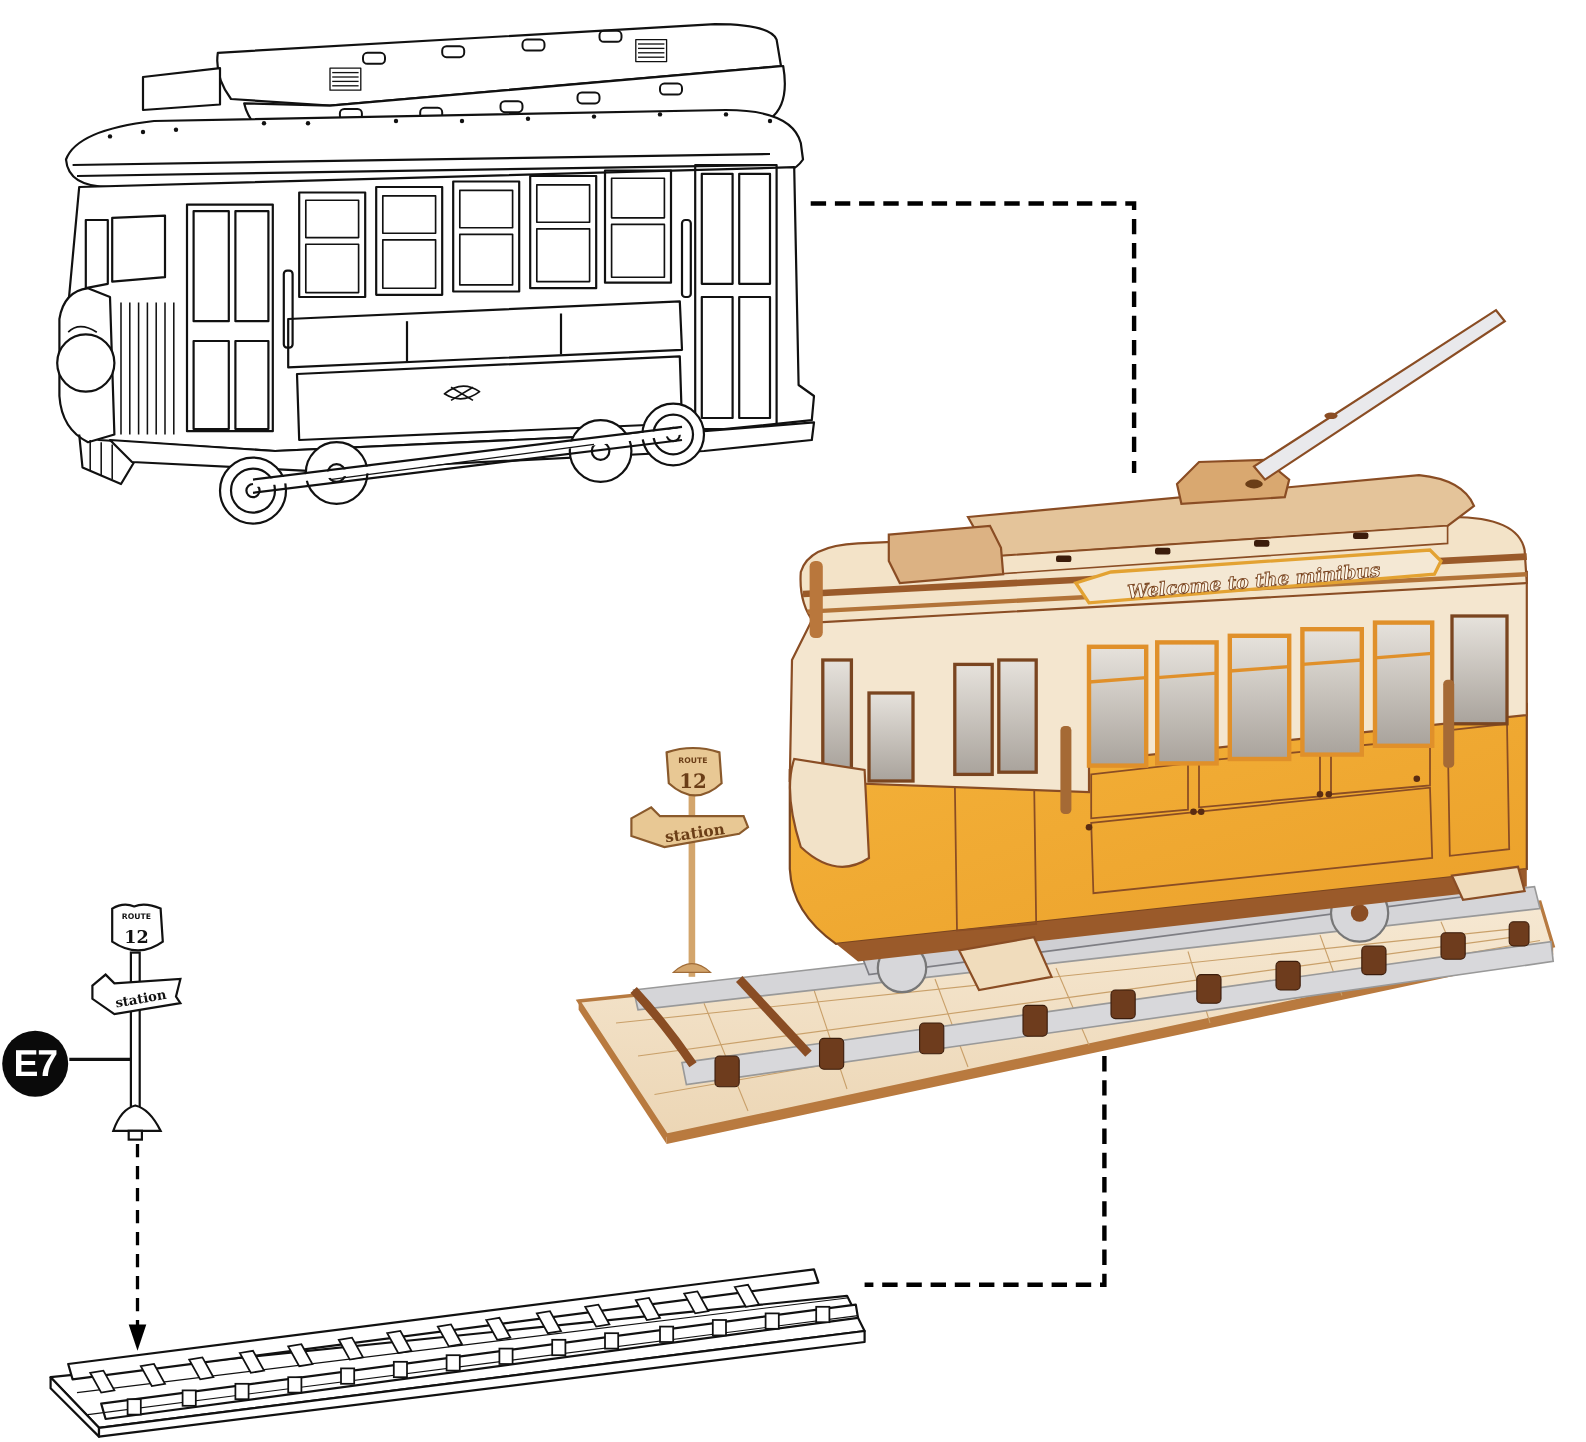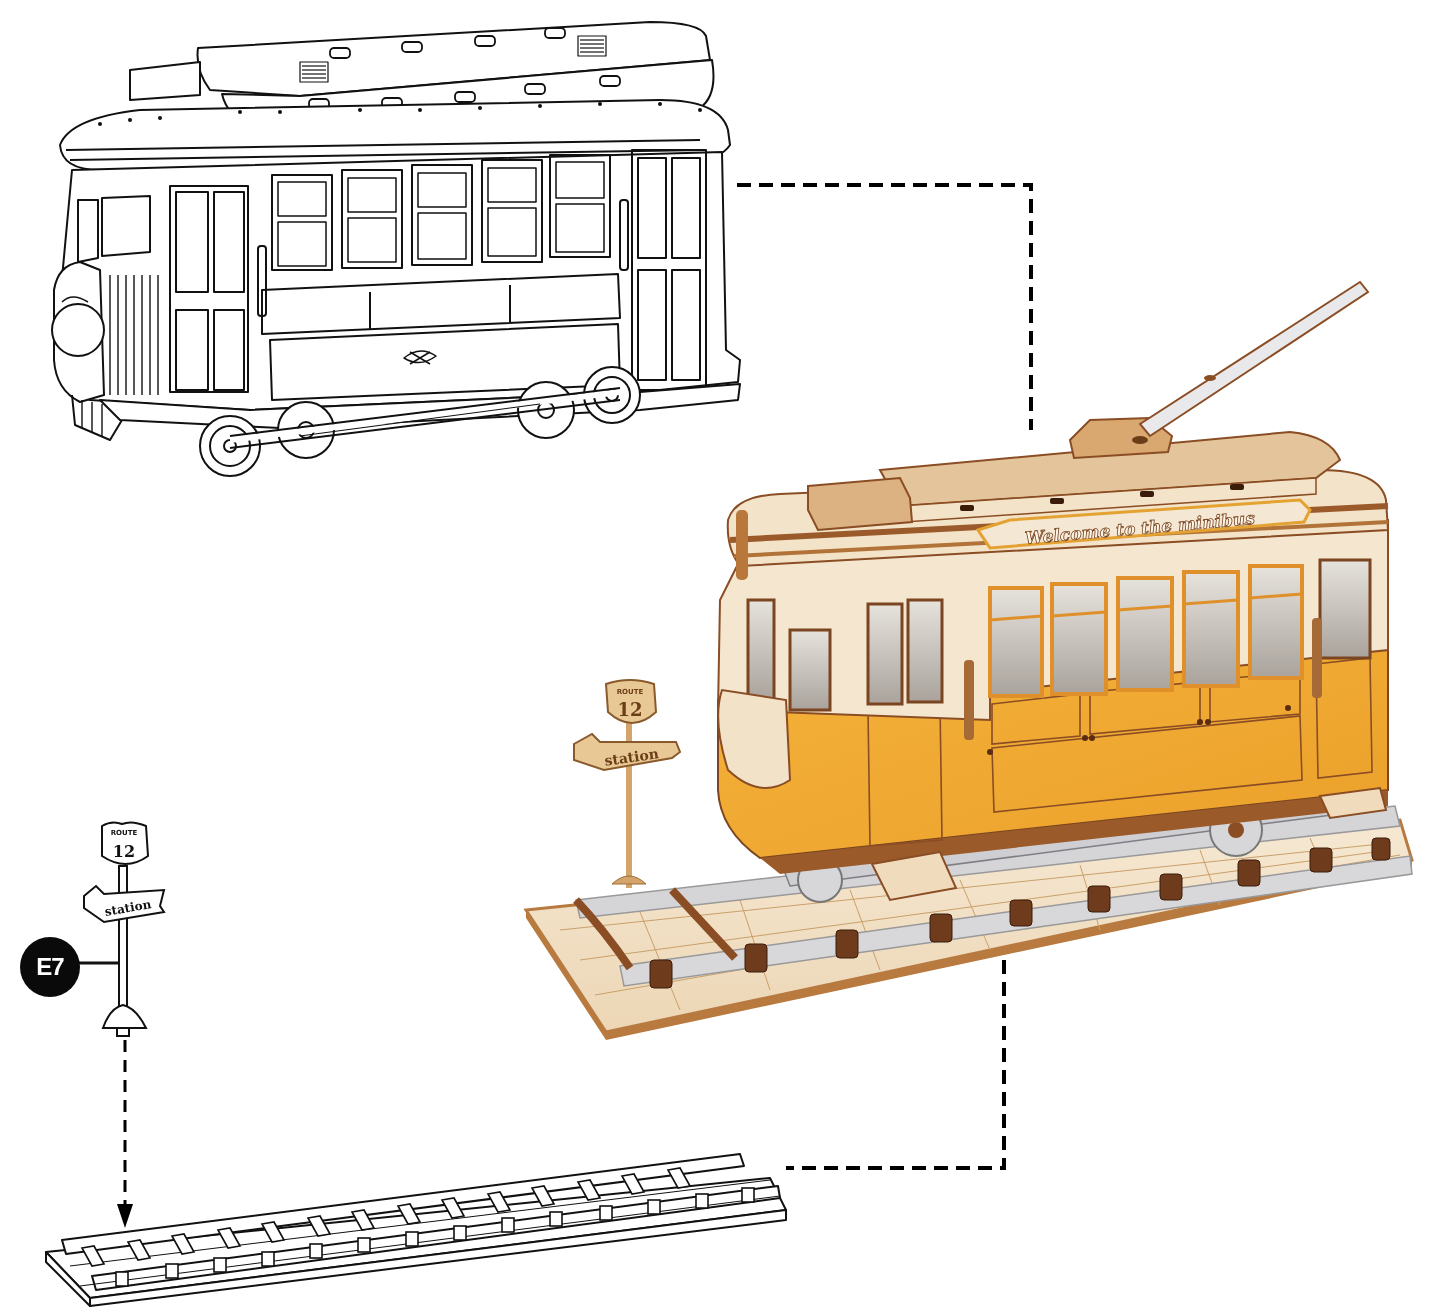--- a/index.html
+++ b/index.html
@@ -1,22 +1,22 @@
 <!DOCTYPE html>
 <html><head>
   <meta charset="utf-8">
   <style>
     html, body { margin: 0; padding: 0; background: #ffffff; }
     body { width: 1442px; height: 1311px; position: relative; overflow: hidden;
            font-family: "DejaVu Sans", sans-serif; }
     .layer { position: absolute; left: 0; top: 0; width: 1442px; height: 1311px; }
-    .label-e7 { position: absolute; left: 20px; top: 937px; width: 60px; height: 60px;
+    .label-e7 { position: absolute; left: 2px; top: 937px; width: 60px; height: 60px;
                 border-radius: 50%; background: #0a0a0a; color: #ffffff;
                 font-family: "Liberation Sans", sans-serif; font-weight: bold;
-                font-size: 24px; line-height: 60px; text-align: center; letter-spacing: -1px; }
+                font-size: 34px; line-height: 60px; text-align: center; letter-spacing: -1px; }
     svg text { font-family: "DejaVu Serif", serif; }
     .sign-text { font-family: "DejaVu Sans", sans-serif; }
   </style>
 </head>
 <body>
 
 <svg class="layer" viewBox="0 0 1442 1311" xmlns="http://www.w3.org/2000/svg">
   <g fill="none" stroke="#111" stroke-width="2" stroke-linejoin="round">
 
     <path d="M198 48 L650 22 Q700 22 706 36 L710 60 L300 96 L210 90 Q195 70 198 48 Z" fill="#fff"></path>

